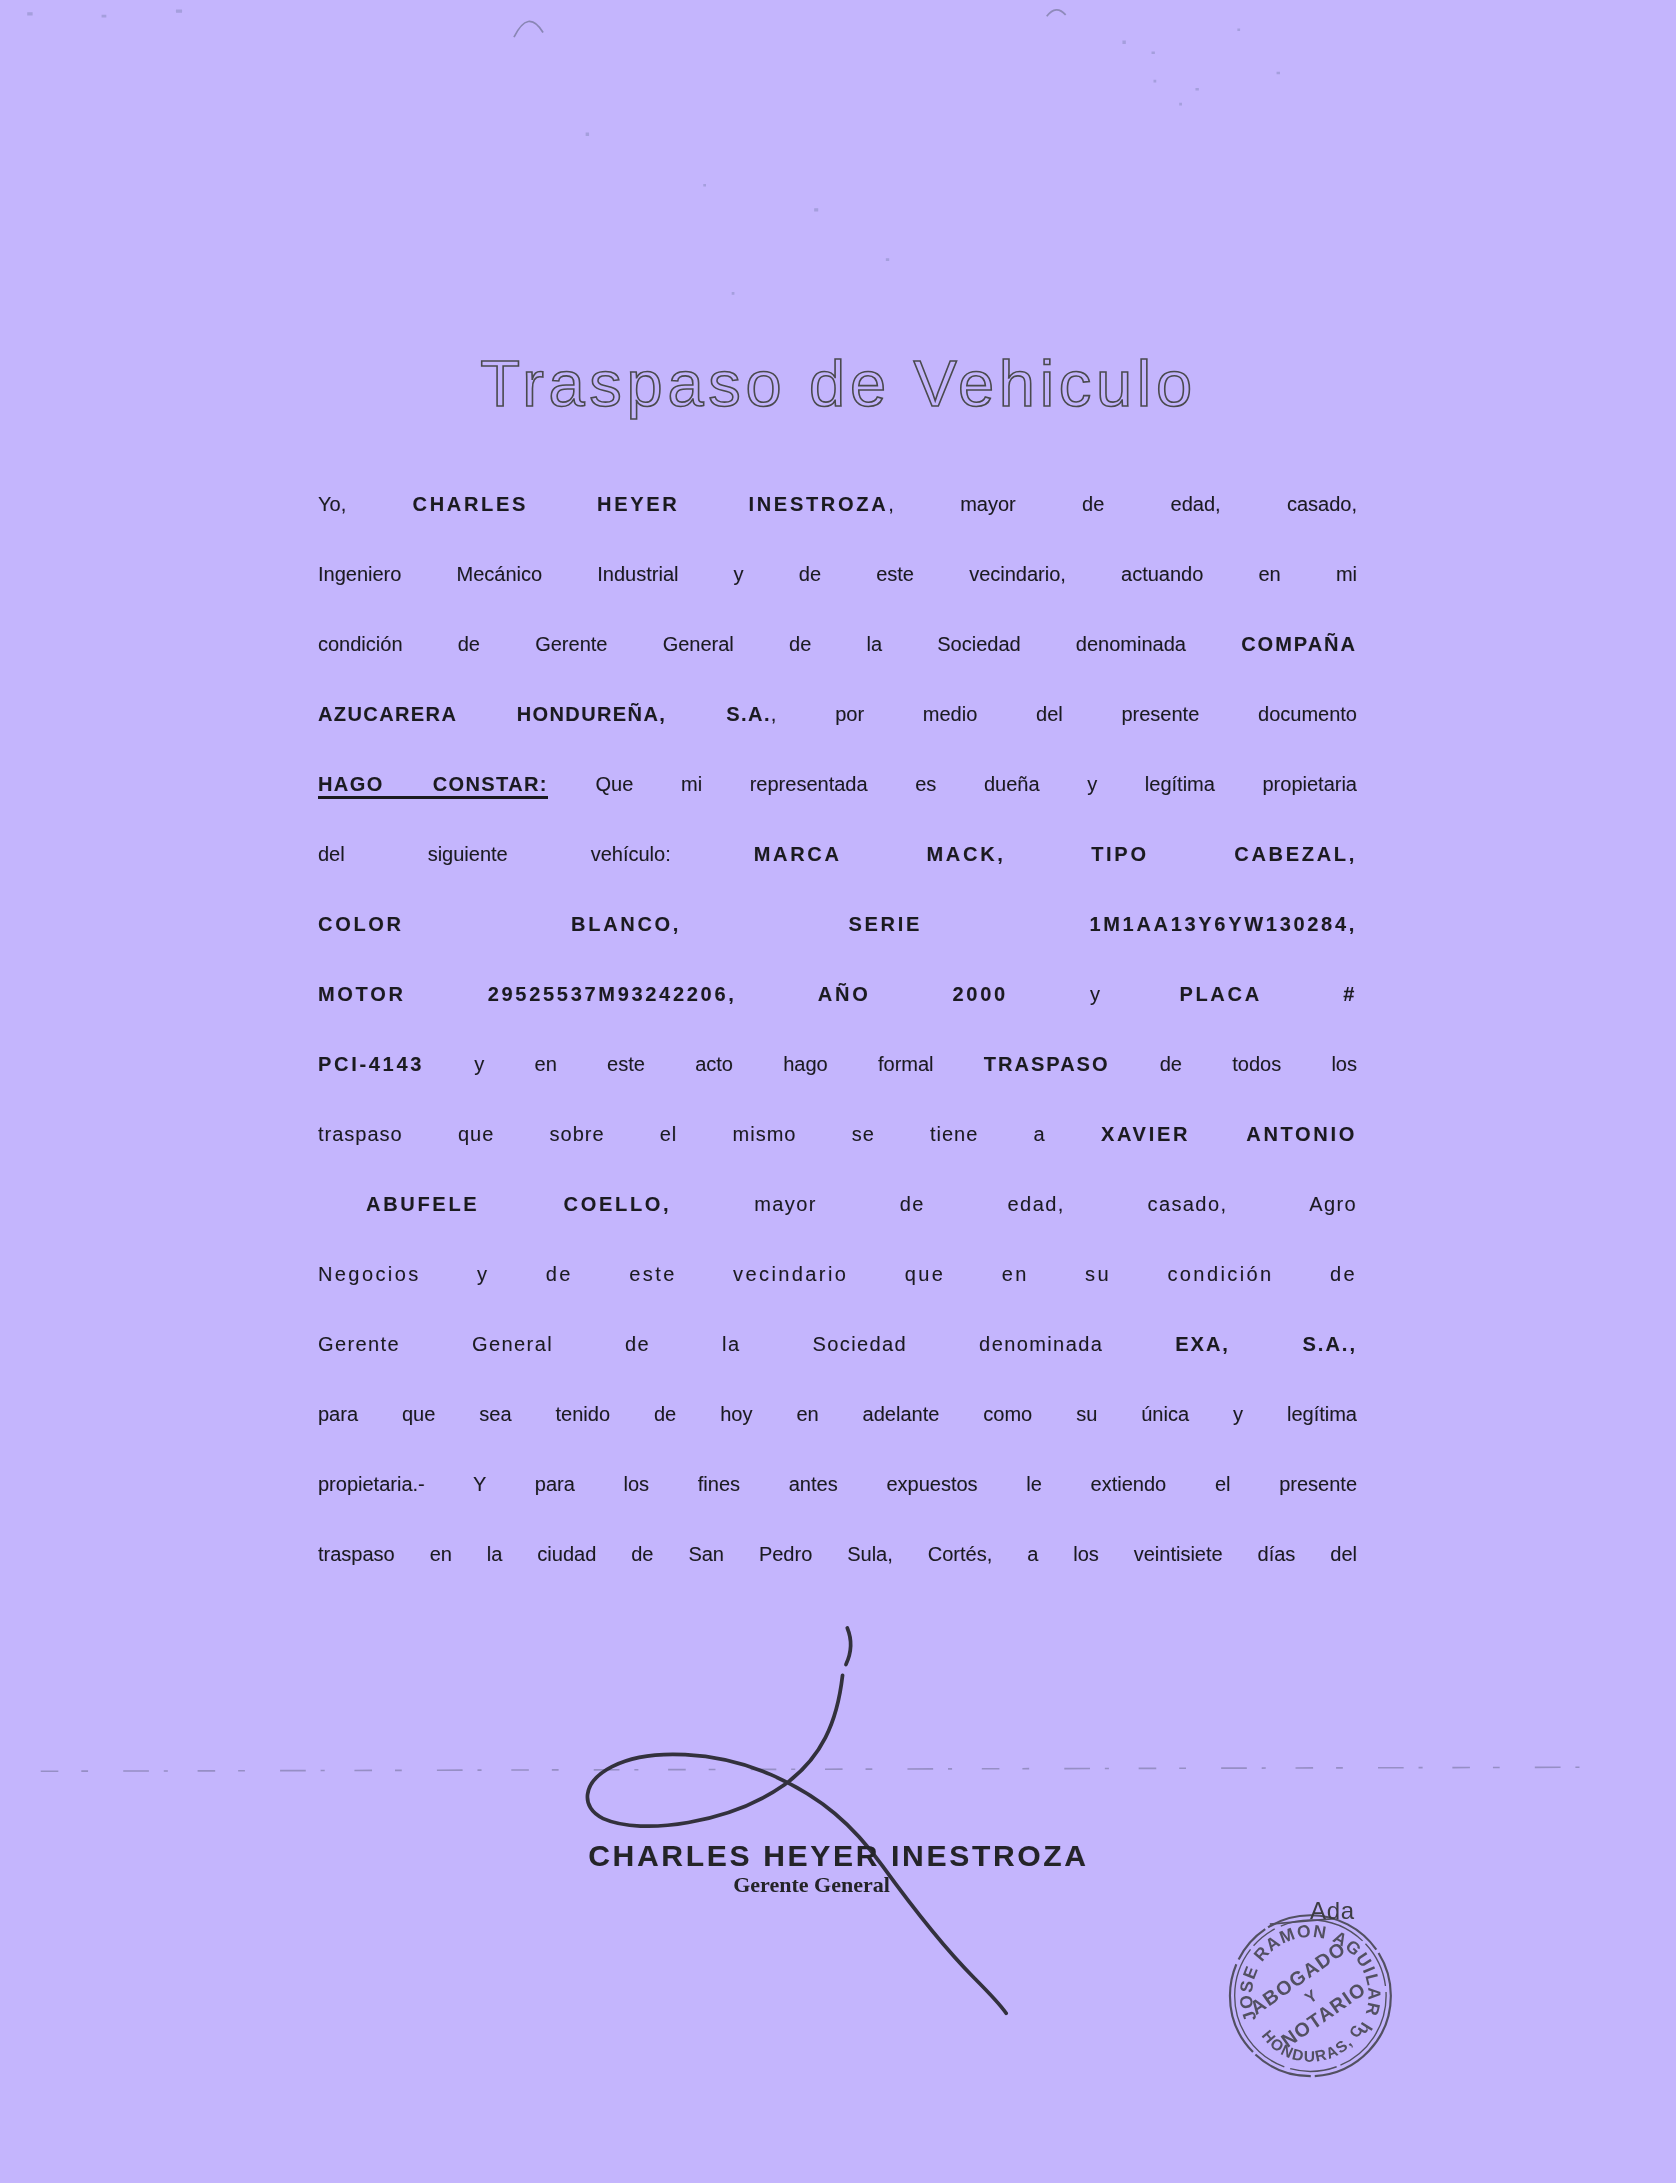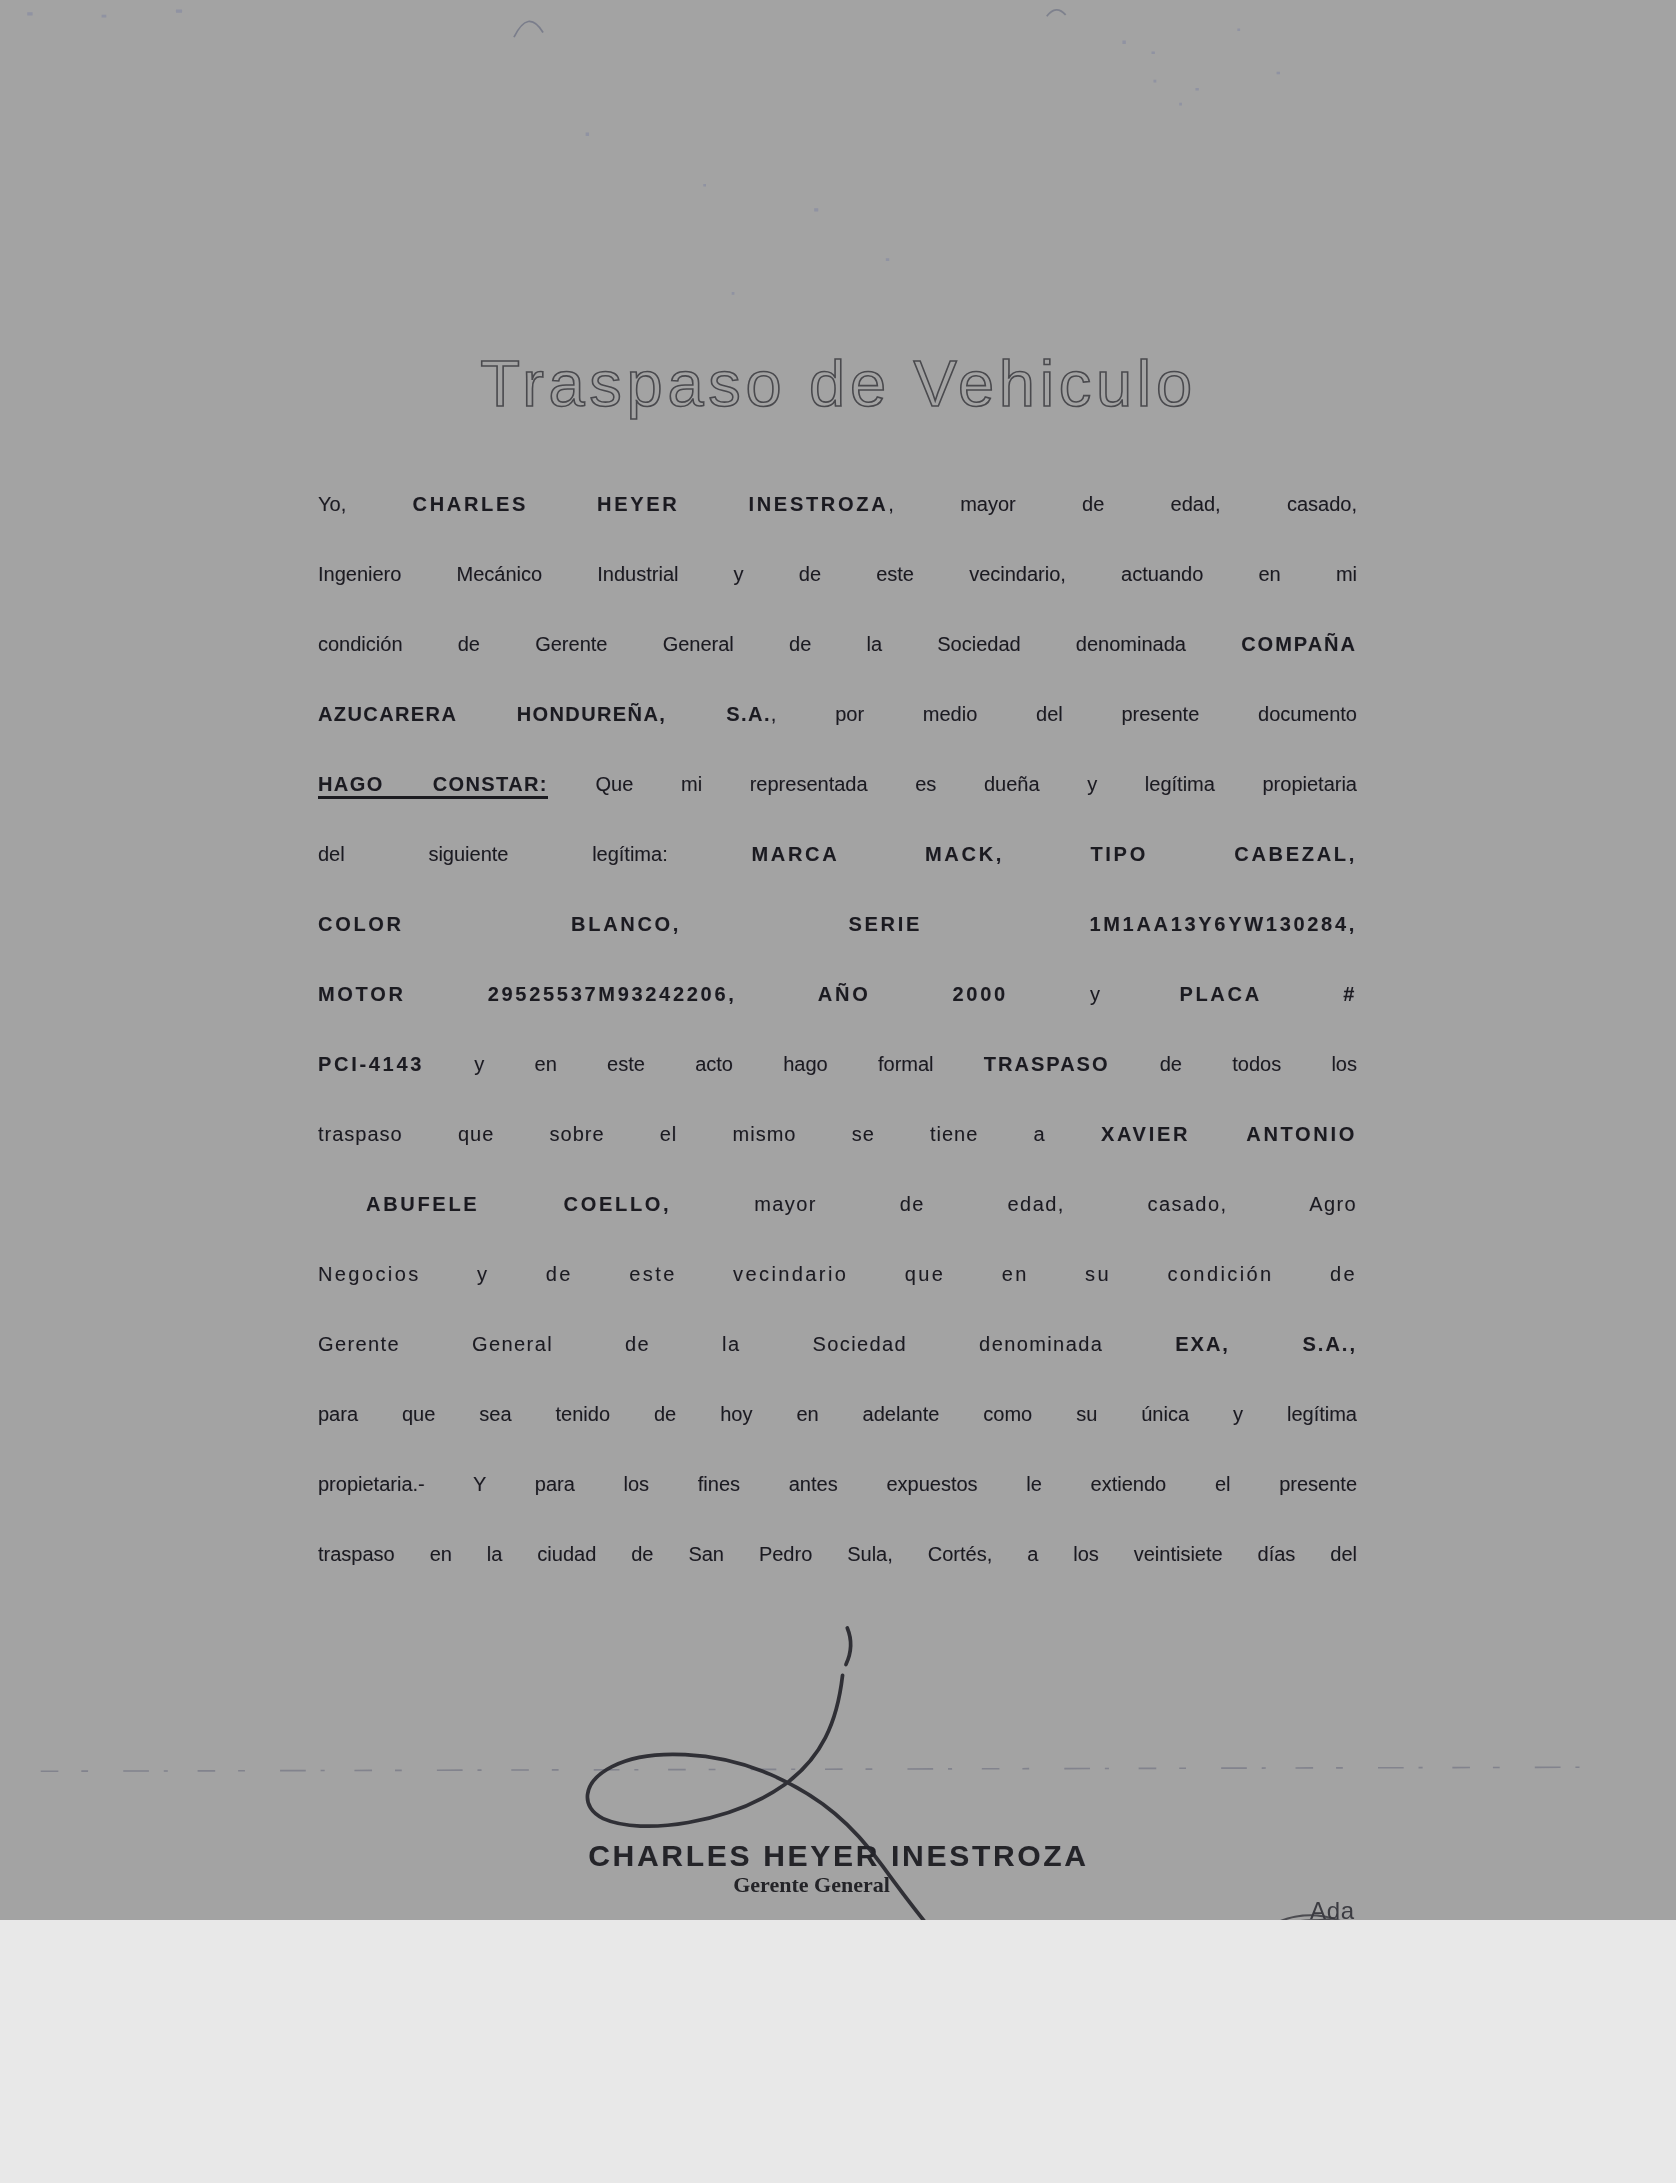--- a/index.html
+++ b/index.html
@@ -1,20 +1,20 @@
 <!DOCTYPE html>
 <html style="font-size:10.8px"><head>
 <meta charset="utf-8">
 <style>
   html,body{margin:0;padding:0;background:#e8e8e8;}
   .page{
     position:relative;
-    width:1677px;height:1920px;
+    width:1677px;height:2183px;
     margin:0 auto;
-    background:#a3a3a3;
+    background:#c4b5fd;
     overflow:hidden;
     font-family:"Liberation Sans", sans-serif;
     color:#1b1b20;
   }
   
   .doc-title{
     position:absolute;
     left:0;right:0;top:346px;
     text-align:center;
     font-size:65px;
@@ -81,21 +81,21 @@
 <div class="page">
 
   <div class="doc-title">Traspaso de Vehiculo</div>
 
   <div class="doc-body">
       <div class="line"><span>Yo, </span><span class="b" style="letter-spacing: 2.7px;">CHARLES HEYER INESTROZA</span><span>, mayor de edad, casado,</span></div>
       <div class="line"><span>Ingeniero Mecánico Industrial y de este vecindario, actuando en mi</span></div>
       <div class="line"><span>condición de Gerente General de la Sociedad denominada </span><span class="b" style="letter-spacing: 2px;">COMPAÑA</span></div>
       <div class="line"><span class="b" style="letter-spacing: 1.4px;">AZUCARERA HONDUREÑA, S.A.</span><span>, por medio del presente documento</span></div>
       <div class="line"><span class="b u" style="letter-spacing: 1.4px;">HAGO CONSTAR:</span><span> Que mi representada es dueña y legítima propietaria</span></div>
-      <div class="line"><span>del siguiente legítima: </span><span class="b" style="letter-spacing: 2.7px;">MARCA MACK, TIPO CABEZAL,</span></div>
+      <div class="line"><span>del siguiente vehículo: </span><span class="b" style="letter-spacing: 2.7px;">MARCA MACK, TIPO CABEZAL,</span></div>
       <div class="line"><span class="b" style="letter-spacing: 2.7px;">COLOR BLANCO, SERIE 1M1AA13Y6YW130284,</span></div>
       <div class="line"><span class="b" style="letter-spacing: 2.7px;">MOTOR 29525537M93242206, AÑO 2000 </span><span>y </span><span class="b" style="letter-spacing: 2.7px; margin-top: 10px;">PLACA #</span></div>
       <div class="line"><span class="b" style="letter-spacing: 2.7px;">PCI-4143</span><span> y en este acto hago formal </span><span class="b" style="letter-spacing: 2px;">TRASPASO</span><span> de todos los</span></div>
       <div class="line" style="letter-spacing: 1px;"><span>traspaso que sobre el mismo se tiene a </span><span class="b" style="letter-spacing: 2.7px;">XAVIER ANTONIO</span></div>
       <div class="line" style="letter-spacing: 1.4px;"><span class="b" style="letter-spacing: 2.7px; margin-left: 48px;">ABUFELE COELLO,</span><span> mayor de edad, casado, Agro</span></div>
       <div class="line" style="letter-spacing: 2.4px;"><span>Negocios y de este vecindario que en su condición de</span></div>
       <div class="line" style="letter-spacing: 1.4px;"><span>Gerente General de la Sociedad denominada </span><span class="b" style="letter-spacing: 2px;">EXA, S.A.,</span></div>
       <div class="line"><span>para que sea tenido de hoy en adelante como su única y legítima</span></div>
       <div class="line"><span>propietaria.- Y para los fines antes expuestos le extiendo el presente</span></div>
       <div class="line"><span>traspaso en la ciudad de San Pedro Sula, Cortés, a los veintisiete días del</span></div>

